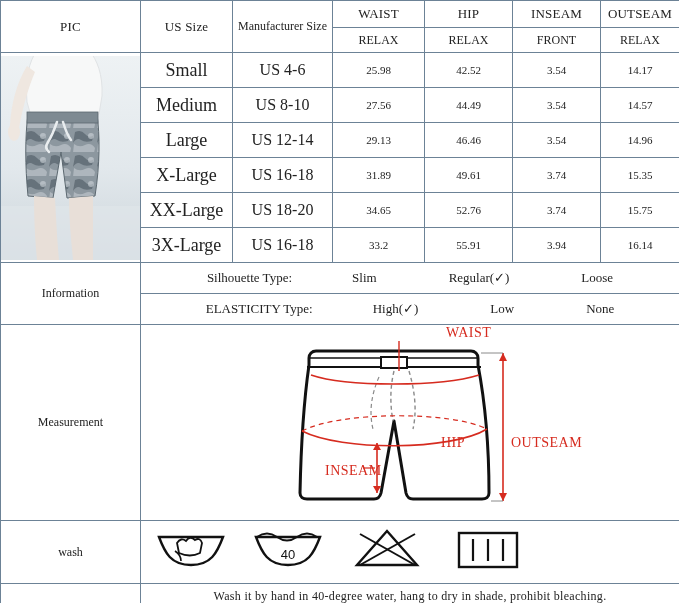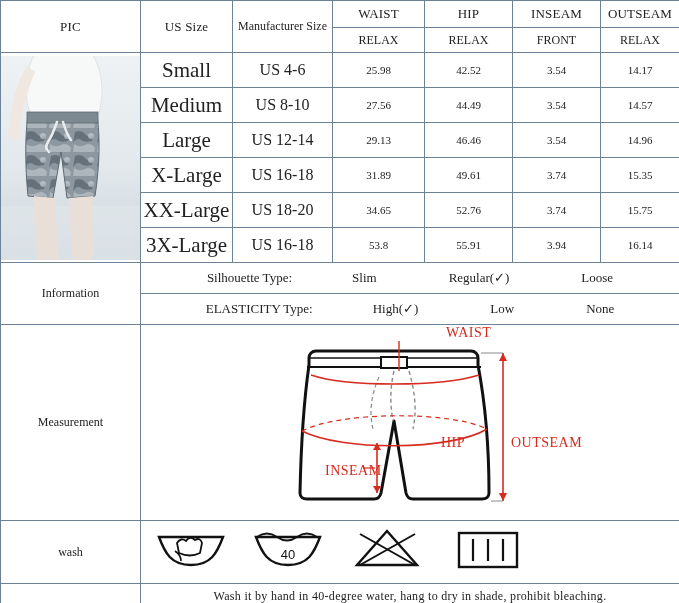--- a/index.html
+++ b/index.html
@@ -44,21 +44,21 @@
     color: #1b2a38;
   }
   .leftlabel {
     background: #c5d9e8;
     font-size: 12px;
     color: #1b2a38;
     text-align: left;
     padding-left: 4px;
   }
   .sizecell {
-    font-size: 21px;
+    font-size: 18px;
     text-align: left;
     padding-left: 8px;
     color: #1a1a1a;
   }
   .mfcell {
     font-size: 16px;
     text-align: left;
     padding-left: 8px;
     color: #1a1a1a;
   }
@@ -226,21 +226,21 @@
         <td class="sizecell" style="height:34px;">XX-Large</td>
         <td class="mfcell">US 18-20</td>
         <td class="numcell">34.65</td>
         <td class="numcell">52.76</td>
         <td class="numcell">3.74</td>
         <td class="numcell">15.75</td>
       </tr>
       <tr>
         <td class="sizecell" style="height:34px;">3X-Large</td>
         <td class="mfcell">US 16-18</td>
-        <td class="numcell">53.8</td>
+        <td class="numcell">33.2</td>
         <td class="numcell">55.91</td>
         <td class="numcell">3.94</td>
         <td class="numcell">16.14</td>
       </tr>
 
       <tr>
         <td class="leftlabel" rowspan="2">Information</td>
         <td class="info-row-text" colspan="6" style="height:30px;">
           <span class="k">Silhouette Type:</span><span class="sp1"></span><span>Slim</span><span class="sp2"></span><span>Regular(✓)</span><span class="sp2"></span><span>Loose</span>
         </td>

